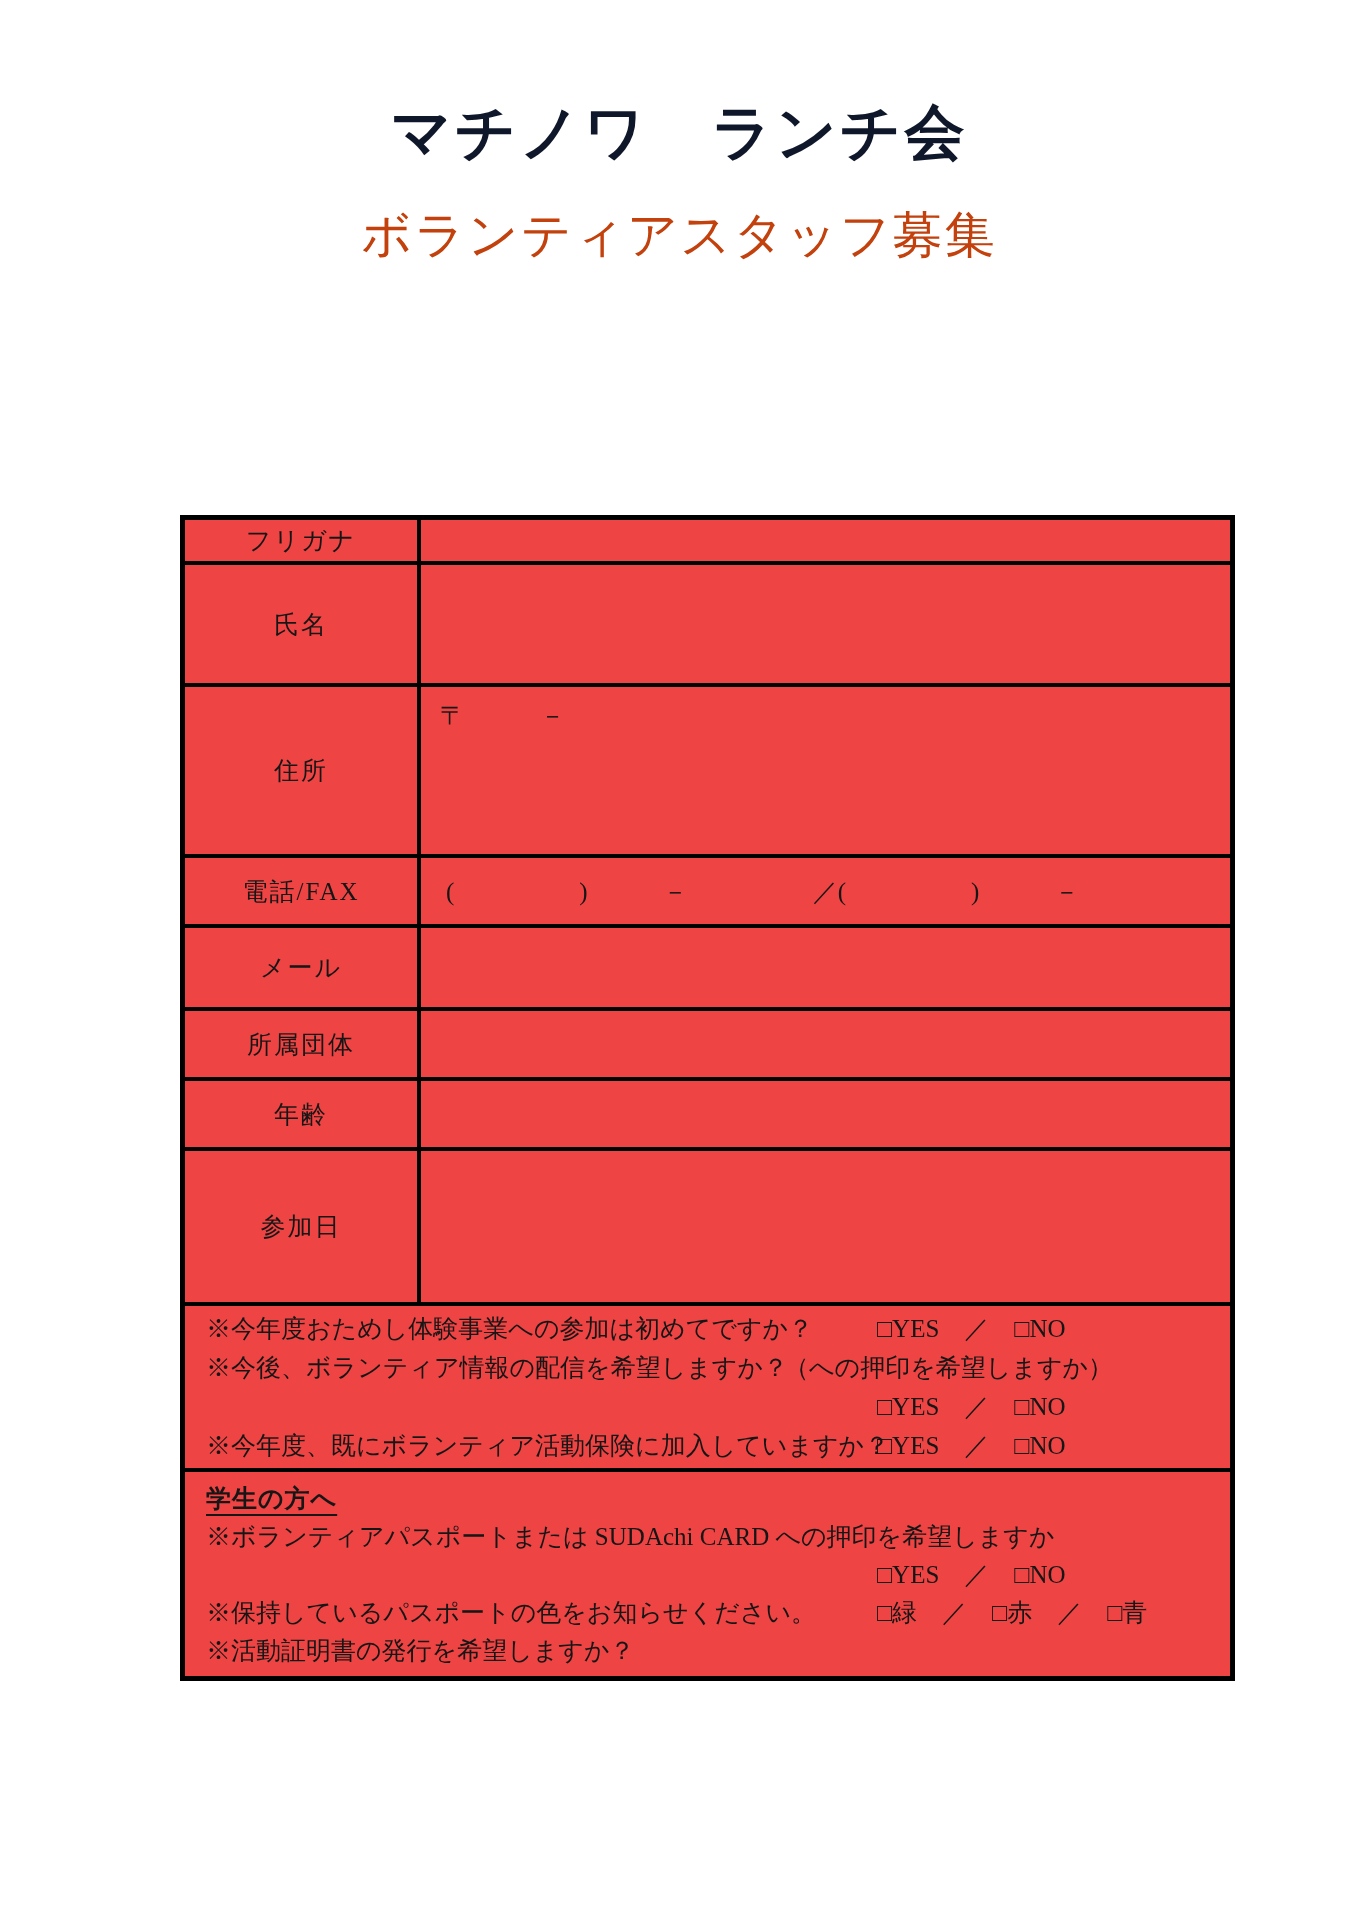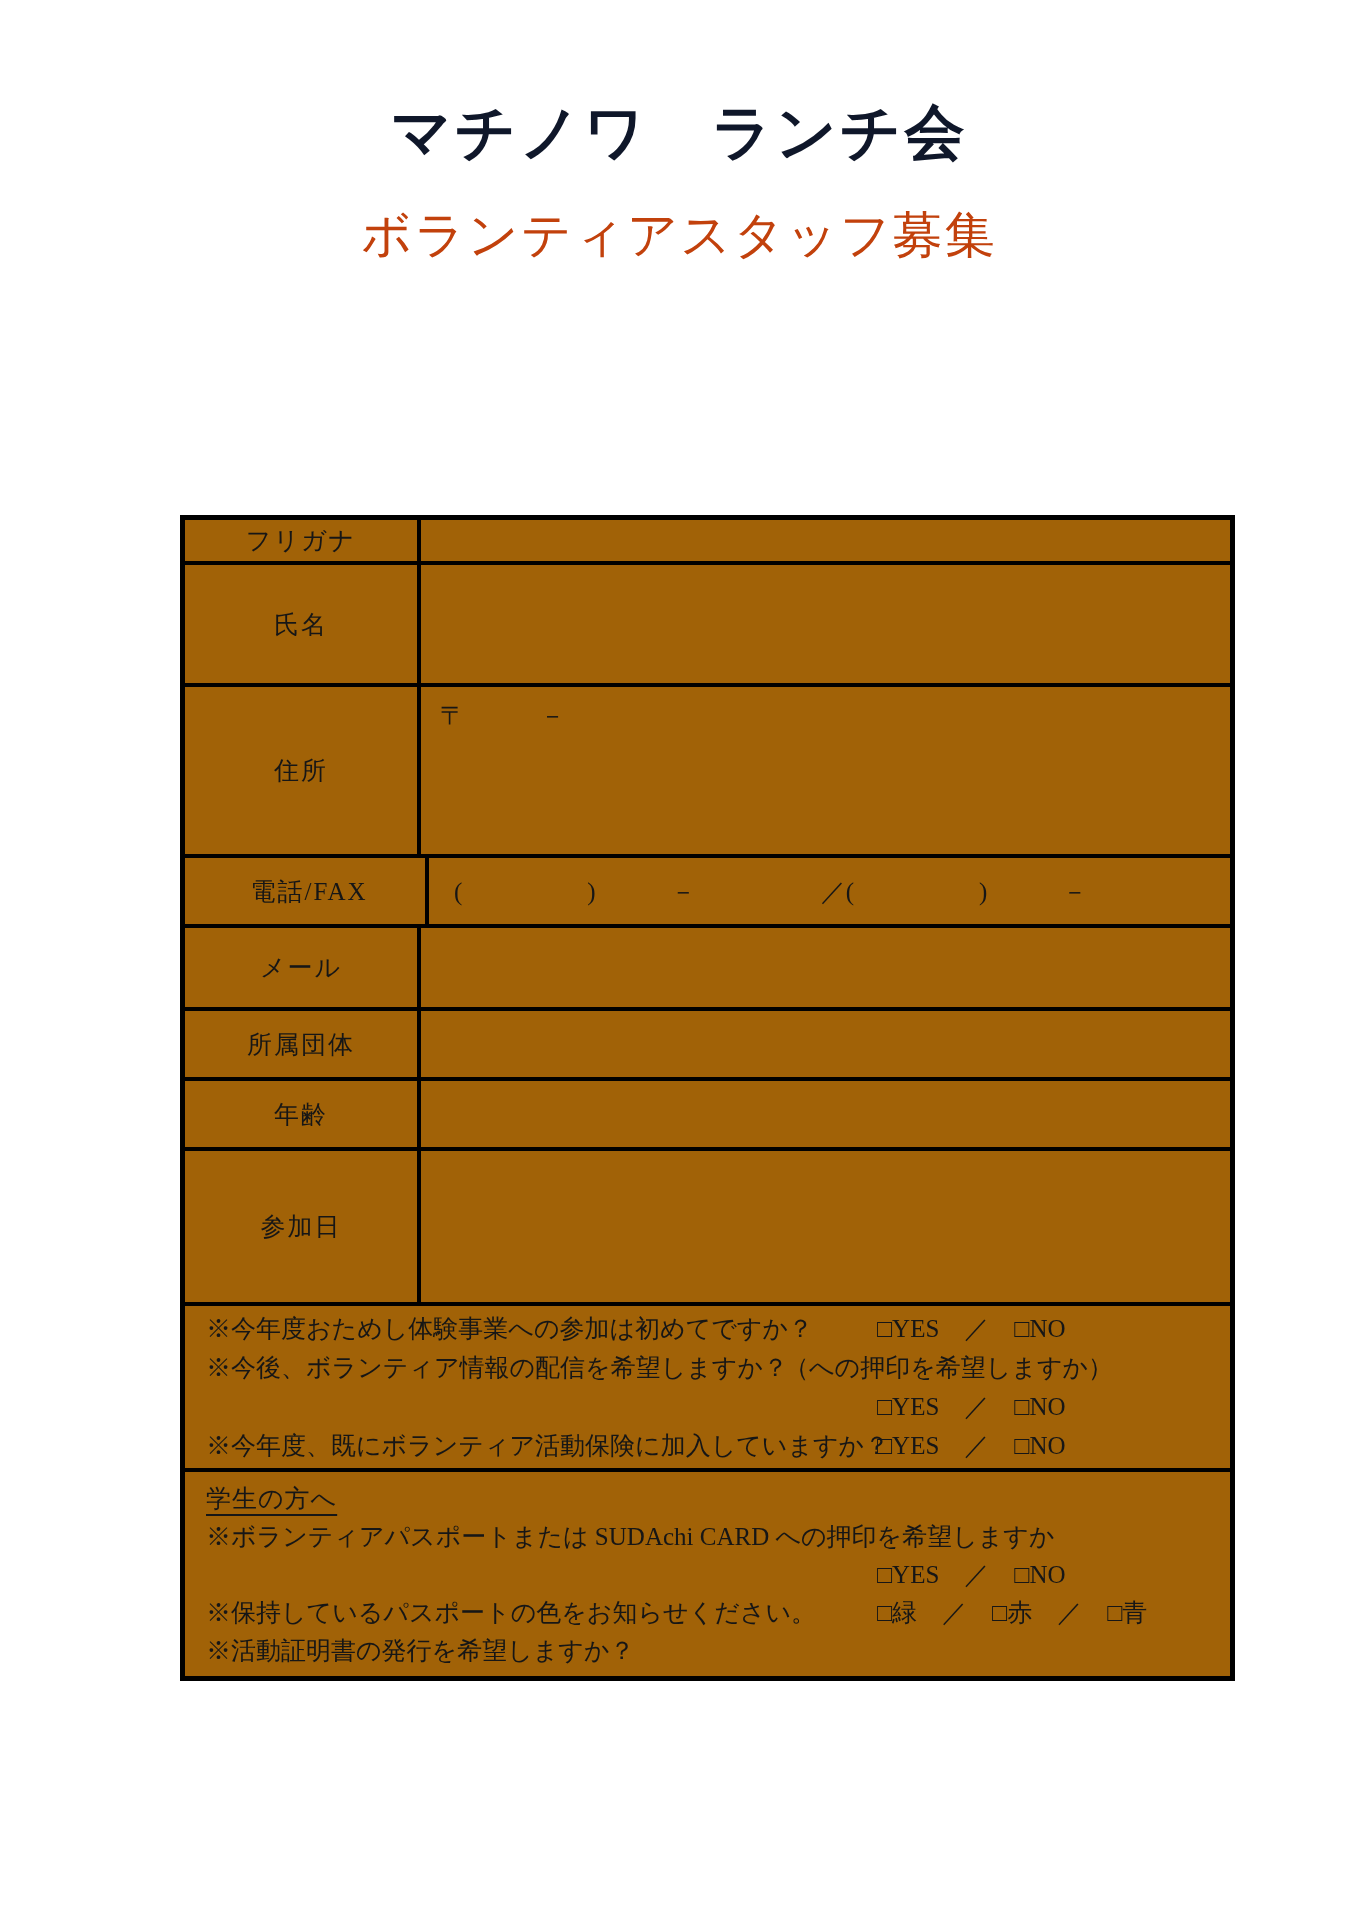--- a/index.html
+++ b/index.html
@@ -31,21 +31,21 @@
     font-size:50px;line-height:1.1;
     letter-spacing:2px;
     color:#c2410c;
     white-space:pre;
   }
   
   .form-table{
     position:absolute;left:180px;top:515px;
     width:1055px;
     border:5px solid #000;
-    background:#a16207;
+    background:#ef4444;
     box-sizing:border-box;
   }
   .form-table *{box-sizing:border-box;}
   .frow{
     display:grid;
     grid-template-columns:236px 1fr;
     border-bottom:4px solid #000;
   }
   .flabel{
     border-right:4px solid #000;
@@ -69,21 +69,21 @@
   .qsection{
     position:relative;
     font-size:25px;
   }
   #section1{height:166px;padding-top:6px;border-bottom:4px solid #000;}
   #section2{height:204px;padding-top:10px;}
   .sec-line{position:relative;height:39px;padding-left:21px;white-space:pre;}
   #section2 .sec-line{height:38px;}
   .q{white-space:pre;}
   .heading{
-    font-weight:normal;
+    font-weight:bold;
     text-decoration:underline;
     text-decoration-thickness:2px;
     text-underline-offset:7px;
     letter-spacing:1px;
   }
   .ans{position:absolute;left:692px;top:0;white-space:pre;}
   .note{position:absolute;left:599px;top:0;white-space:pre;}
 </style>
 </head>
 <body>
@@ -101,21 +101,21 @@
     <div class="fvalue"></div>
   </div>
         <div class="frow" style="height: 122px; gap: 41px;">
     <div class="flabel">氏名</div>
     <div class="fvalue"></div>
   </div>
         <div class="frow" style="height: 171px;">
     <div class="flabel">住所</div>
     <div class="fvalue top">〒　　　－</div>
   </div>
-        <div class="frow" style="height: 70px; padding-left: 8px;">
+        <div class="frow" style="height: 70px;">
     <div class="flabel">電話/FAX</div>
     <div class="fvalue">(　　　　　)　　　－　　　　　／(　　　　　)　　　－</div>
   </div>
         <div class="frow" style="height: 83px;">
     <div class="flabel">メール</div>
     <div class="fvalue"></div>
   </div>
         <div class="frow" style="height: 70px;">
     <div class="flabel">所属団体</div>
     <div class="fvalue"></div>

